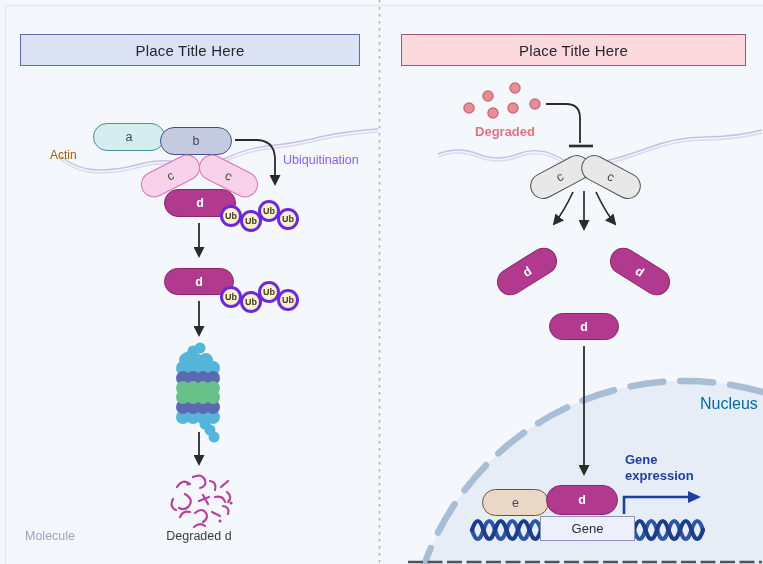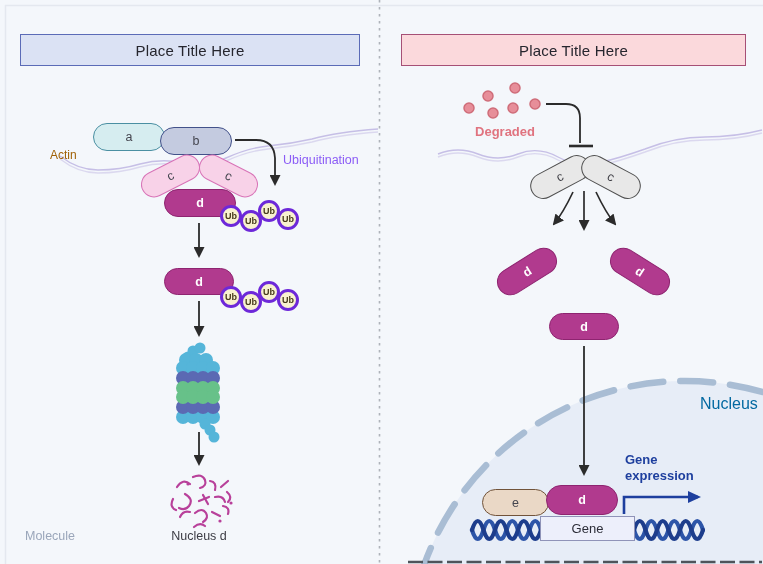--- a/index.html
+++ b/index.html
@@ -205,21 +205,21 @@
   <div class="ub" style="left:277px;top:208px;">Ub</div>
 
   <div class="cap cap-d cap-d2">d</div>
   <div class="ub" style="left:220px;top:286px;">Ub</div>
   <div class="ub" style="left:240px;top:291px;">Ub</div>
   <div class="ub" style="left:258px;top:281px;">Ub</div>
   <div class="ub" style="left:277px;top:289px;">Ub</div>
 
   <div class="lbl lbl-actin">Actin</div>
   <div class="lbl lbl-ubiq">Ubiquitination</div>
-  <div class="lbl lbl-degraded">Nucleus d</div>
+  <div class="lbl lbl-degraded">Degraded d</div>
   <div class="lbl lbl-cytoplasm">Molecule</div>
 
   <div class="lbl lbl-molecule">Degraded</div>
   <div class="cap cap-gray cap-rc1">c</div>
   <div class="cap cap-gray cap-rc2">c</div>
   <div class="cap cap-d cap-rd1">d</div>
   <div class="cap cap-d cap-rd2">d</div>
   <div class="cap cap-d cap-rd3">d</div>
   <div class="lbl lbl-nucleus">Nucleus</div>
 

